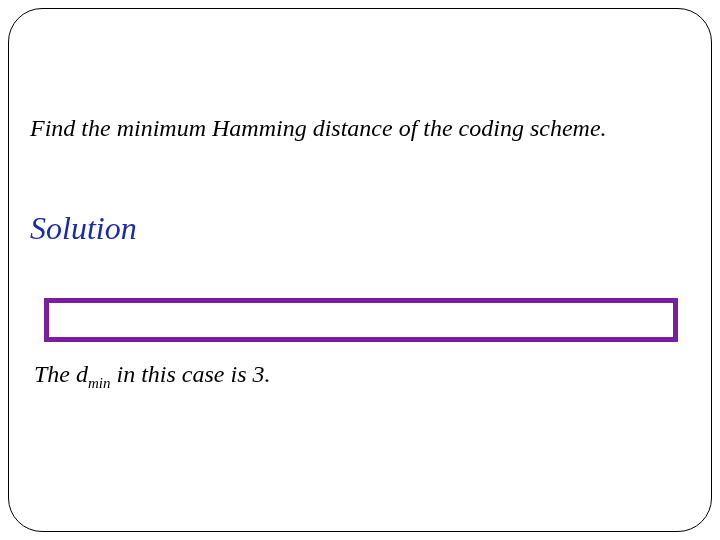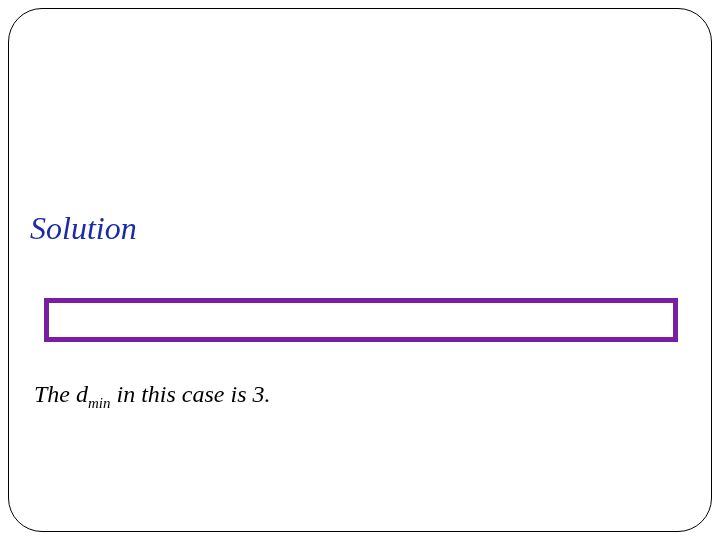--- a/index.html
+++ b/index.html
@@ -52,39 +52,40 @@
     top: 298px;
     width: 634px;
     height: 44px;
     border: 5px solid #7a1ea1;
     background: #ffffff;
   }
 
   .conclusion {
     position: absolute;
     left: 34px;
-    top: 380px;
+    top: 360px;
     width: 660px;
     font-size: 24px;
     font-style: italic;
     color: #000000;
     line-height: 1.2;
   }
   .conclusion .sub {
     font-size: 15px;
     vertical-align: sub;
     font-style: italic;
   }
 </style>
 </head>
 <body>
 
 <div class="slide">
   <div class="frame"></div>
 
+  <div class="question">Find the minimum Hamming distance of the coding scheme.</div>
 
   <div class="solution-block">
     <span class="solution-label">Solution</span><br>
   </div>
 
   <div class="work-box"></div>
 
   <div class="conclusion">
     <span>The d</span><span class="sub">min</span><span> in this case is 3.</span>
   </div>

